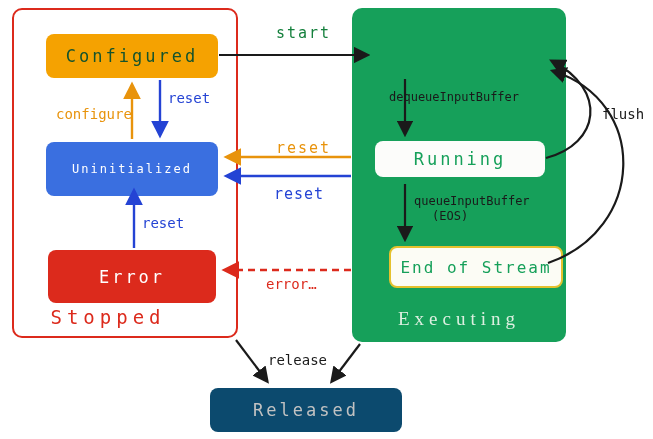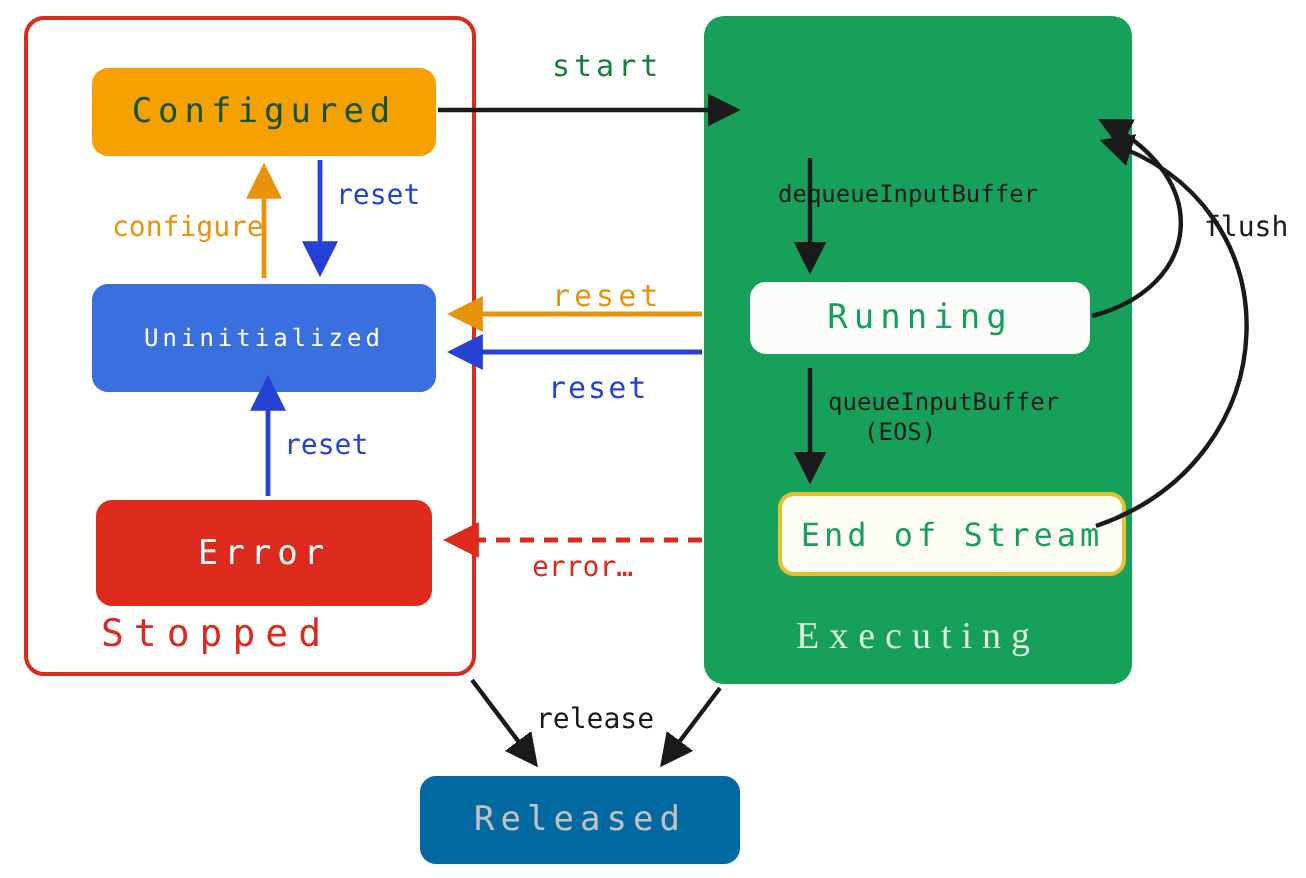--- a/index.html
+++ b/index.html
@@ -19,21 +19,21 @@
   .lbl-executing { left:352px; top:308px; width:214px; color:#DCEFE0;font-family:Liberation Serif, serif; }
 
   .state { position:absolute; z-index:3; display:flex; align-items:center; justify-content:center;
            border-radius:8px; font-size:17px; letter-spacing:3px; white-space:nowrap; }
   .st-configured { left:46px; top:34px; width:172px; height:44px; background:#F5A201; color:#14532d; }
   .st-uninitialized { left:46px; top:142px; width:172px; height:54px; background:#3A6FE0; color:#ffffff; font-size:12px; letter-spacing:2px; }
   .st-error { left:48px; top:250px; width:168px; height:53px; background:#DC2A1C; color:#ffffff; }
   .st-flushed { left:375px; top:32px; width:170px; height:46px; background:#FCFBF5; border:2px solid #D96A55; color:#16A05A; }
   .st-running { left:375px; top:141px; width:170px; height:36px; background:#FCFCFA; color:#16A05A; }
   .st-eos { left:373px; top:246px; width:174px; height:42px; background:#FCFCF5; border:2px solid #E5C12E; color:#16A05A; font-size:16px; letter-spacing:2px;margin-left:16px; }
-  .st-released { left:210px; top:388px; width:160px; height:44px; background:#0369a1; color:#C2C2C2; }
+  .st-released { left:210px; top:388px; width:192px; height:44px; background:#0c4a6e; color:#C2C2C2; }
 
   .edge-label { position:absolute; z-index:6; white-space:nowrap; font-size:14px; color:#1a1a1a; }
   .el-start { left:276px; top:24px; color:#15803d; font-size:15px; letter-spacing:2px; }
   .el-configure { left:56px; top:106px; color:#E8930C; }
   .el-reset-configured { left:168px; top:90px; color:#2443D4; }
   .el-reset-error { left:142px; top:215px; color:#2443D4; }
   .el-stop { left:276px; top:139px; color:#E8930C; font-size:15px; letter-spacing:2px; }
   .el-reset-executing { left:274px; top:185px; color:#2443D4; font-size:15px; letter-spacing:1px; }
   .el-error { left:266px; top:276px; color:#DC2A1C;text-align:right; }
   .el-dequeue { left:389px; top:90px; font-size:12px; }

